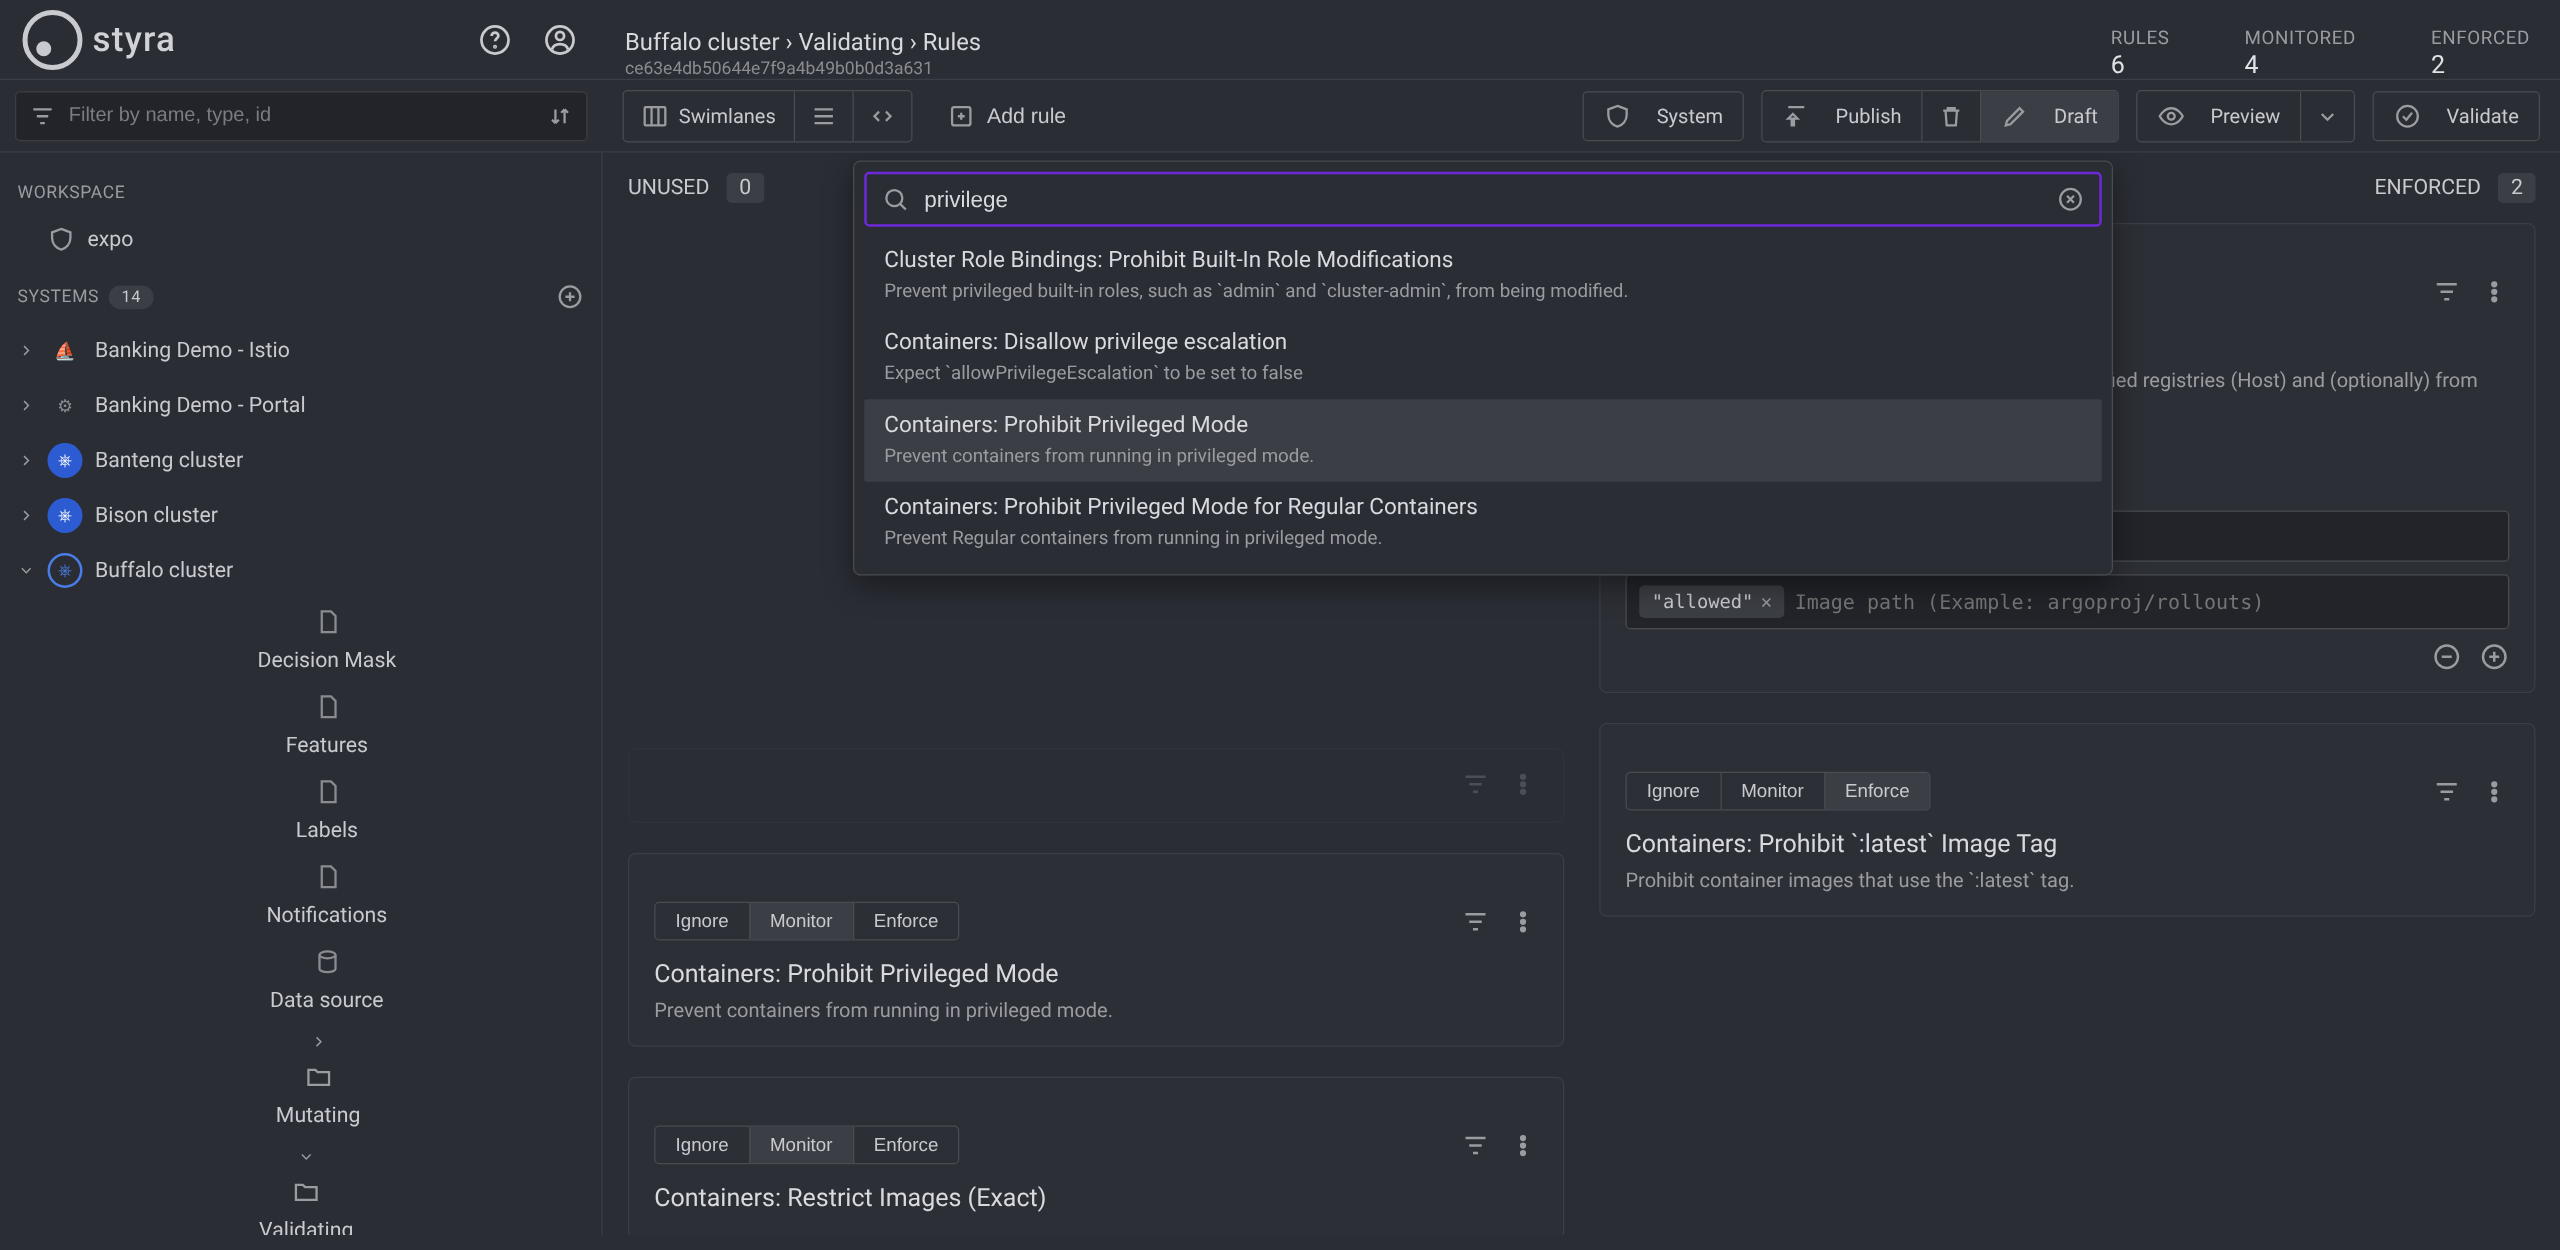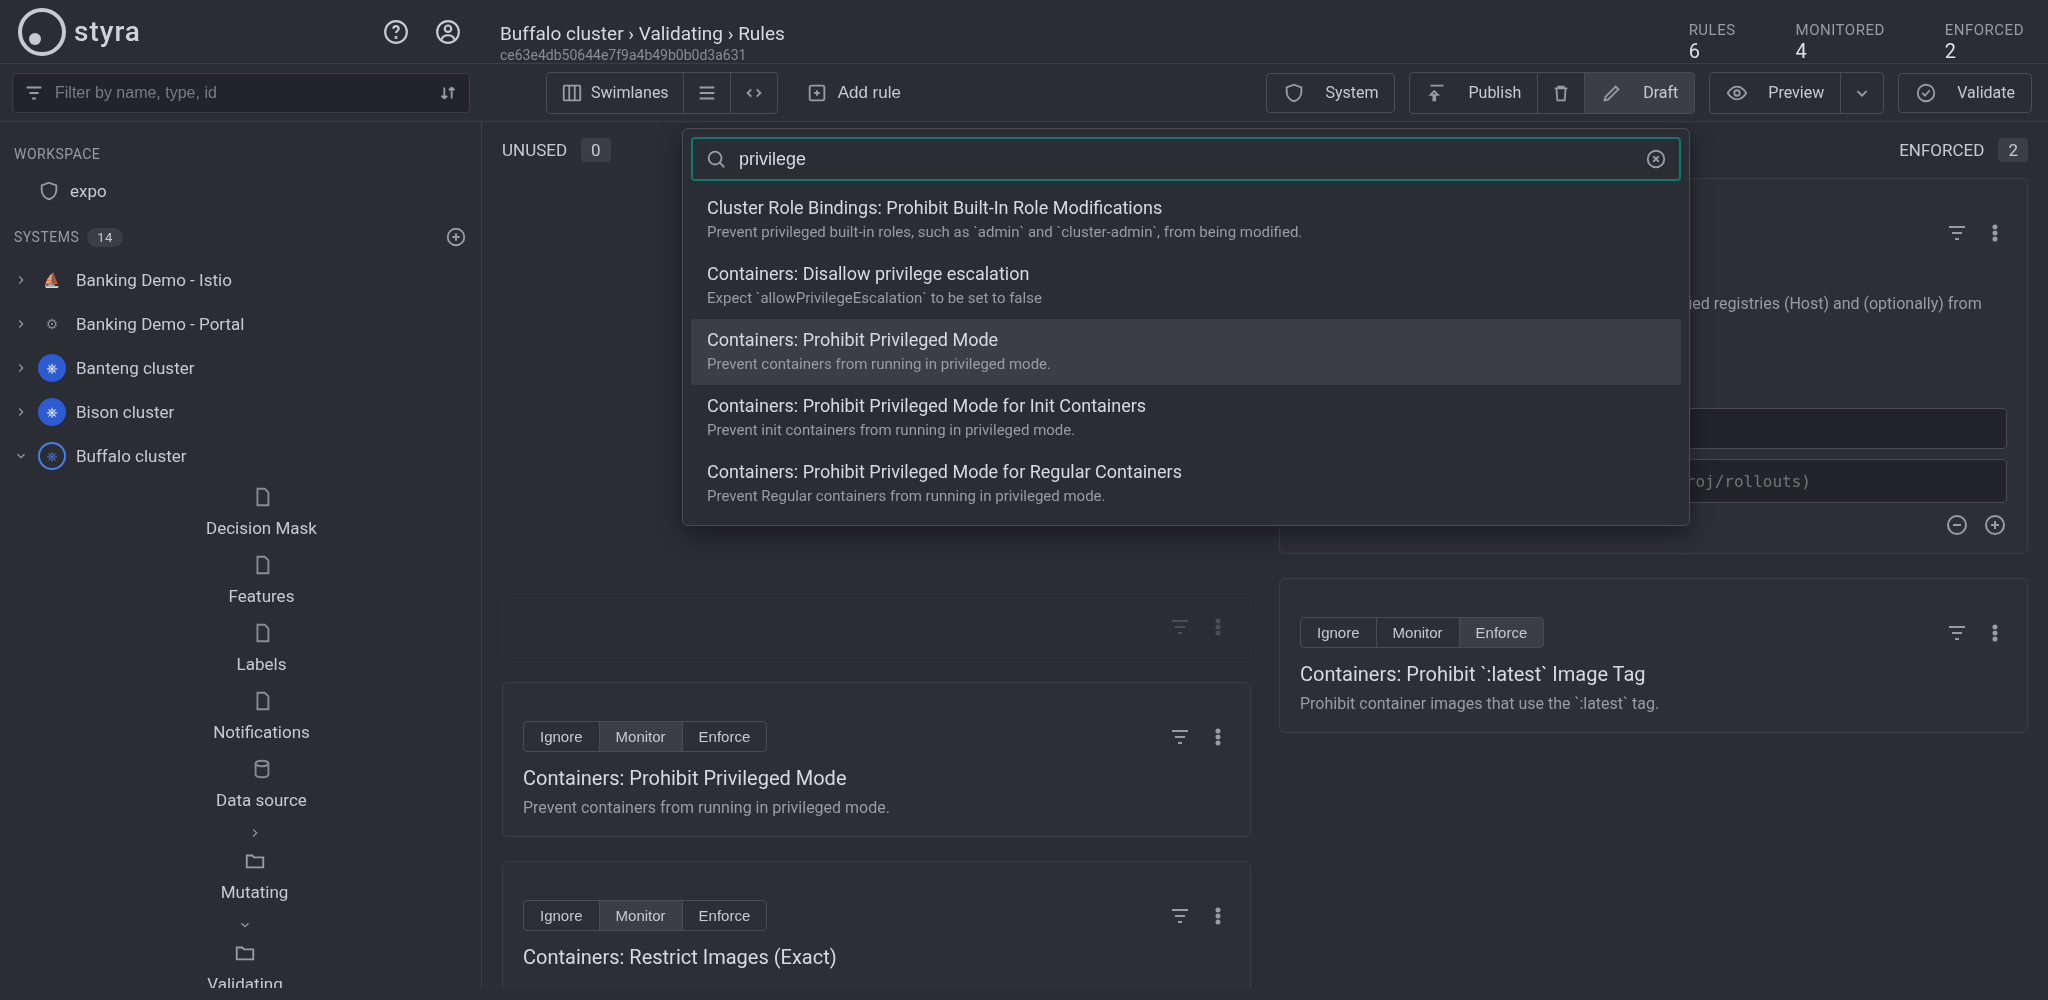--- a/index.html
+++ b/index.html
@@ -79,21 +79,21 @@
   flex: 1; background: transparent; border: none; color: #c8cad0;
   font-size: 16px; outline: none;
 }
 .filter-input-wrap input::placeholder { color: #7a7c82; }
 .small-icon { width: 22px; height: 22px; color: #9a9ca2; }
 
 .main-toolbar {
   flex: 1; display: flex; align-items: center; padding: 0 16px; gap: 14px;
 }
 .btn-group {
-  display: flex; border: 1px solid #4a4c52; border-radius: 4px; overflow: hidden; margin-left: 48px;
+  display: flex; border: 1px solid #4a4c52; border-radius: 4px; overflow: hidden;
 }
 .btn-seg {
   display: flex; align-items: center; gap: 8px; padding: 0 14px; height: 40px;
   background: transparent; color: #c8cad0; font-size: 16px; cursor: pointer;
 }
 .btn-seg + .btn-seg { border-left: 1px solid #4a4c52; }
 .btn-seg.icon-only { padding: 0 12px; }
 .btn { display: flex; align-items: center; gap: 10px; padding: 0 14px; height: 40px;
   background: transparent; border: none; color: #c8cad0; font-size: 17px; cursor: pointer; }
 .spacer { flex: 1; }
@@ -151,21 +151,21 @@
 .status-count { background: #3c3e45; border-radius: 4px; padding: 2px 10px; color: #c8cad0; }
 .status-right { margin-left: auto; }
 
 
 .search-dropdown {
   position: absolute; top: 6px; left: 200px; width: 1008px;
   background: #2b2d35; border: 1px solid #4a4c52; border-radius: 6px;
   box-shadow: 0 8px 24px rgba(0,0,0,0.4); z-index: 100; padding: 8px;
 }
 .search-input-wrap {
-  display: flex; align-items: center; border: 2px solid #0f766e;
+  display: flex; align-items: center; border: 2px solid #6d28d9;
   border-radius: 4px; height: 44px; padding: 0 12px; gap: 12px;
 }
 .search-input-wrap input {
   flex: 1; background: transparent; border: none; color: #d8dae0;
   font-size: 18px; outline: none;
 }
 .search-results { margin-top: 6px; }
 .result-item { padding: 10px 16px; cursor: pointer; border-radius: 2px; }
 .result-item.highlighted { background: #3c3e45; }
 .result-title { font-size: 18px; color: #d8dae0; margin-bottom: 4px; }
@@ -637,24 +637,20 @@
         </div>
         <div class="result-item">
           <div class="result-title">Containers: Disallow privilege escalation</div>
           <div class="result-desc">Expect `allowPrivilegeEscalation` to be set to false</div>
         </div>
         <div class="result-item highlighted">
           <div class="result-title">Containers: Prohibit Privileged Mode</div>
           <div class="result-desc">Prevent containers from running in privileged mode.</div>
         </div>
         <div class="result-item">
-          <div class="result-title">Containers: Prohibit Privileged Mode for Init Containers</div>
-          <div class="result-desc">Prevent init containers from running in privileged mode.</div>
-        </div>
-        <div class="result-item">
           <div class="result-title">Containers: Prohibit Privileged Mode for Regular Containers</div>
           <div class="result-desc">Prevent Regular containers from running in privileged mode.</div>
         </div>
       </div>
     </div>
 
   </div>
 </div>
 
 </body></html>

